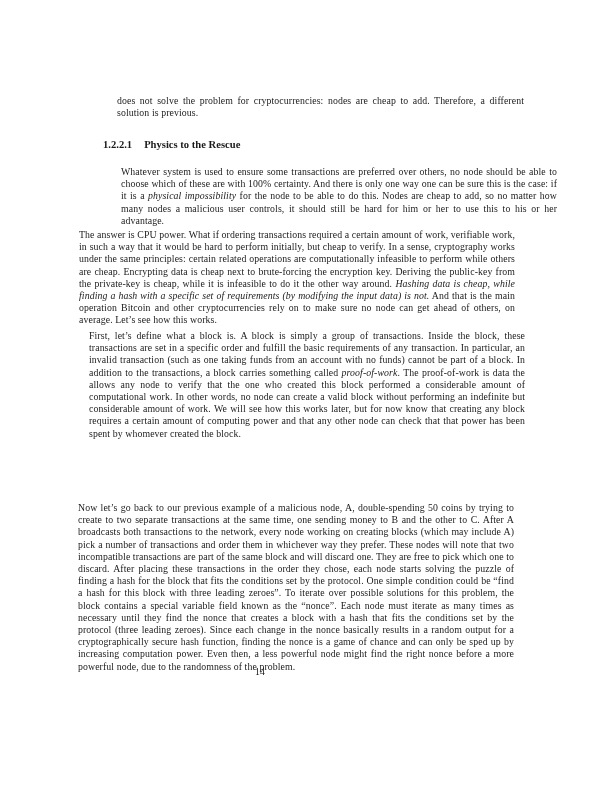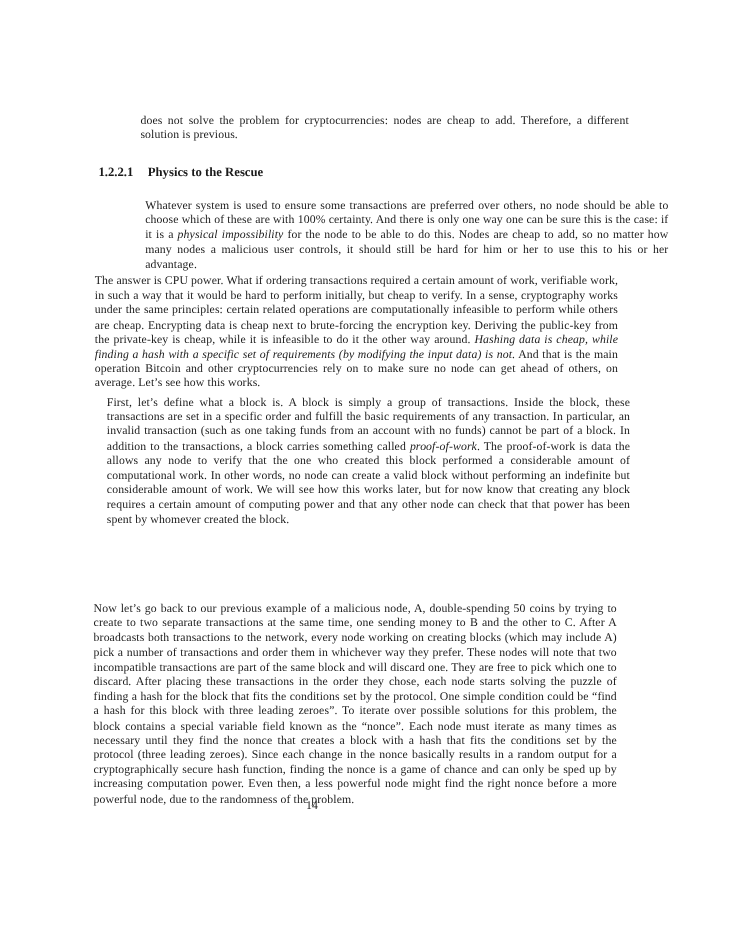--- a/index.html
+++ b/index.html
@@ -24,21 +24,21 @@
     text-align: justify;
     letter-spacing: 0.01em;
   }
   .fragment {
     left: 117px;
     top: 95px;
     width: 407px;
   }
   .heading {
     position: absolute;
-    left: 82px;
+    left: 103px;
     top: 139px;
     width: 436px;
     font-size: 10.6px;
     font-weight: bold;
     white-space: nowrap;
   }
   .heading .secnum {
     margin-right: 12px;
   }
   .para-1 { left: 89px; top: 166px; width: 436px; margin-left: 32px; }

